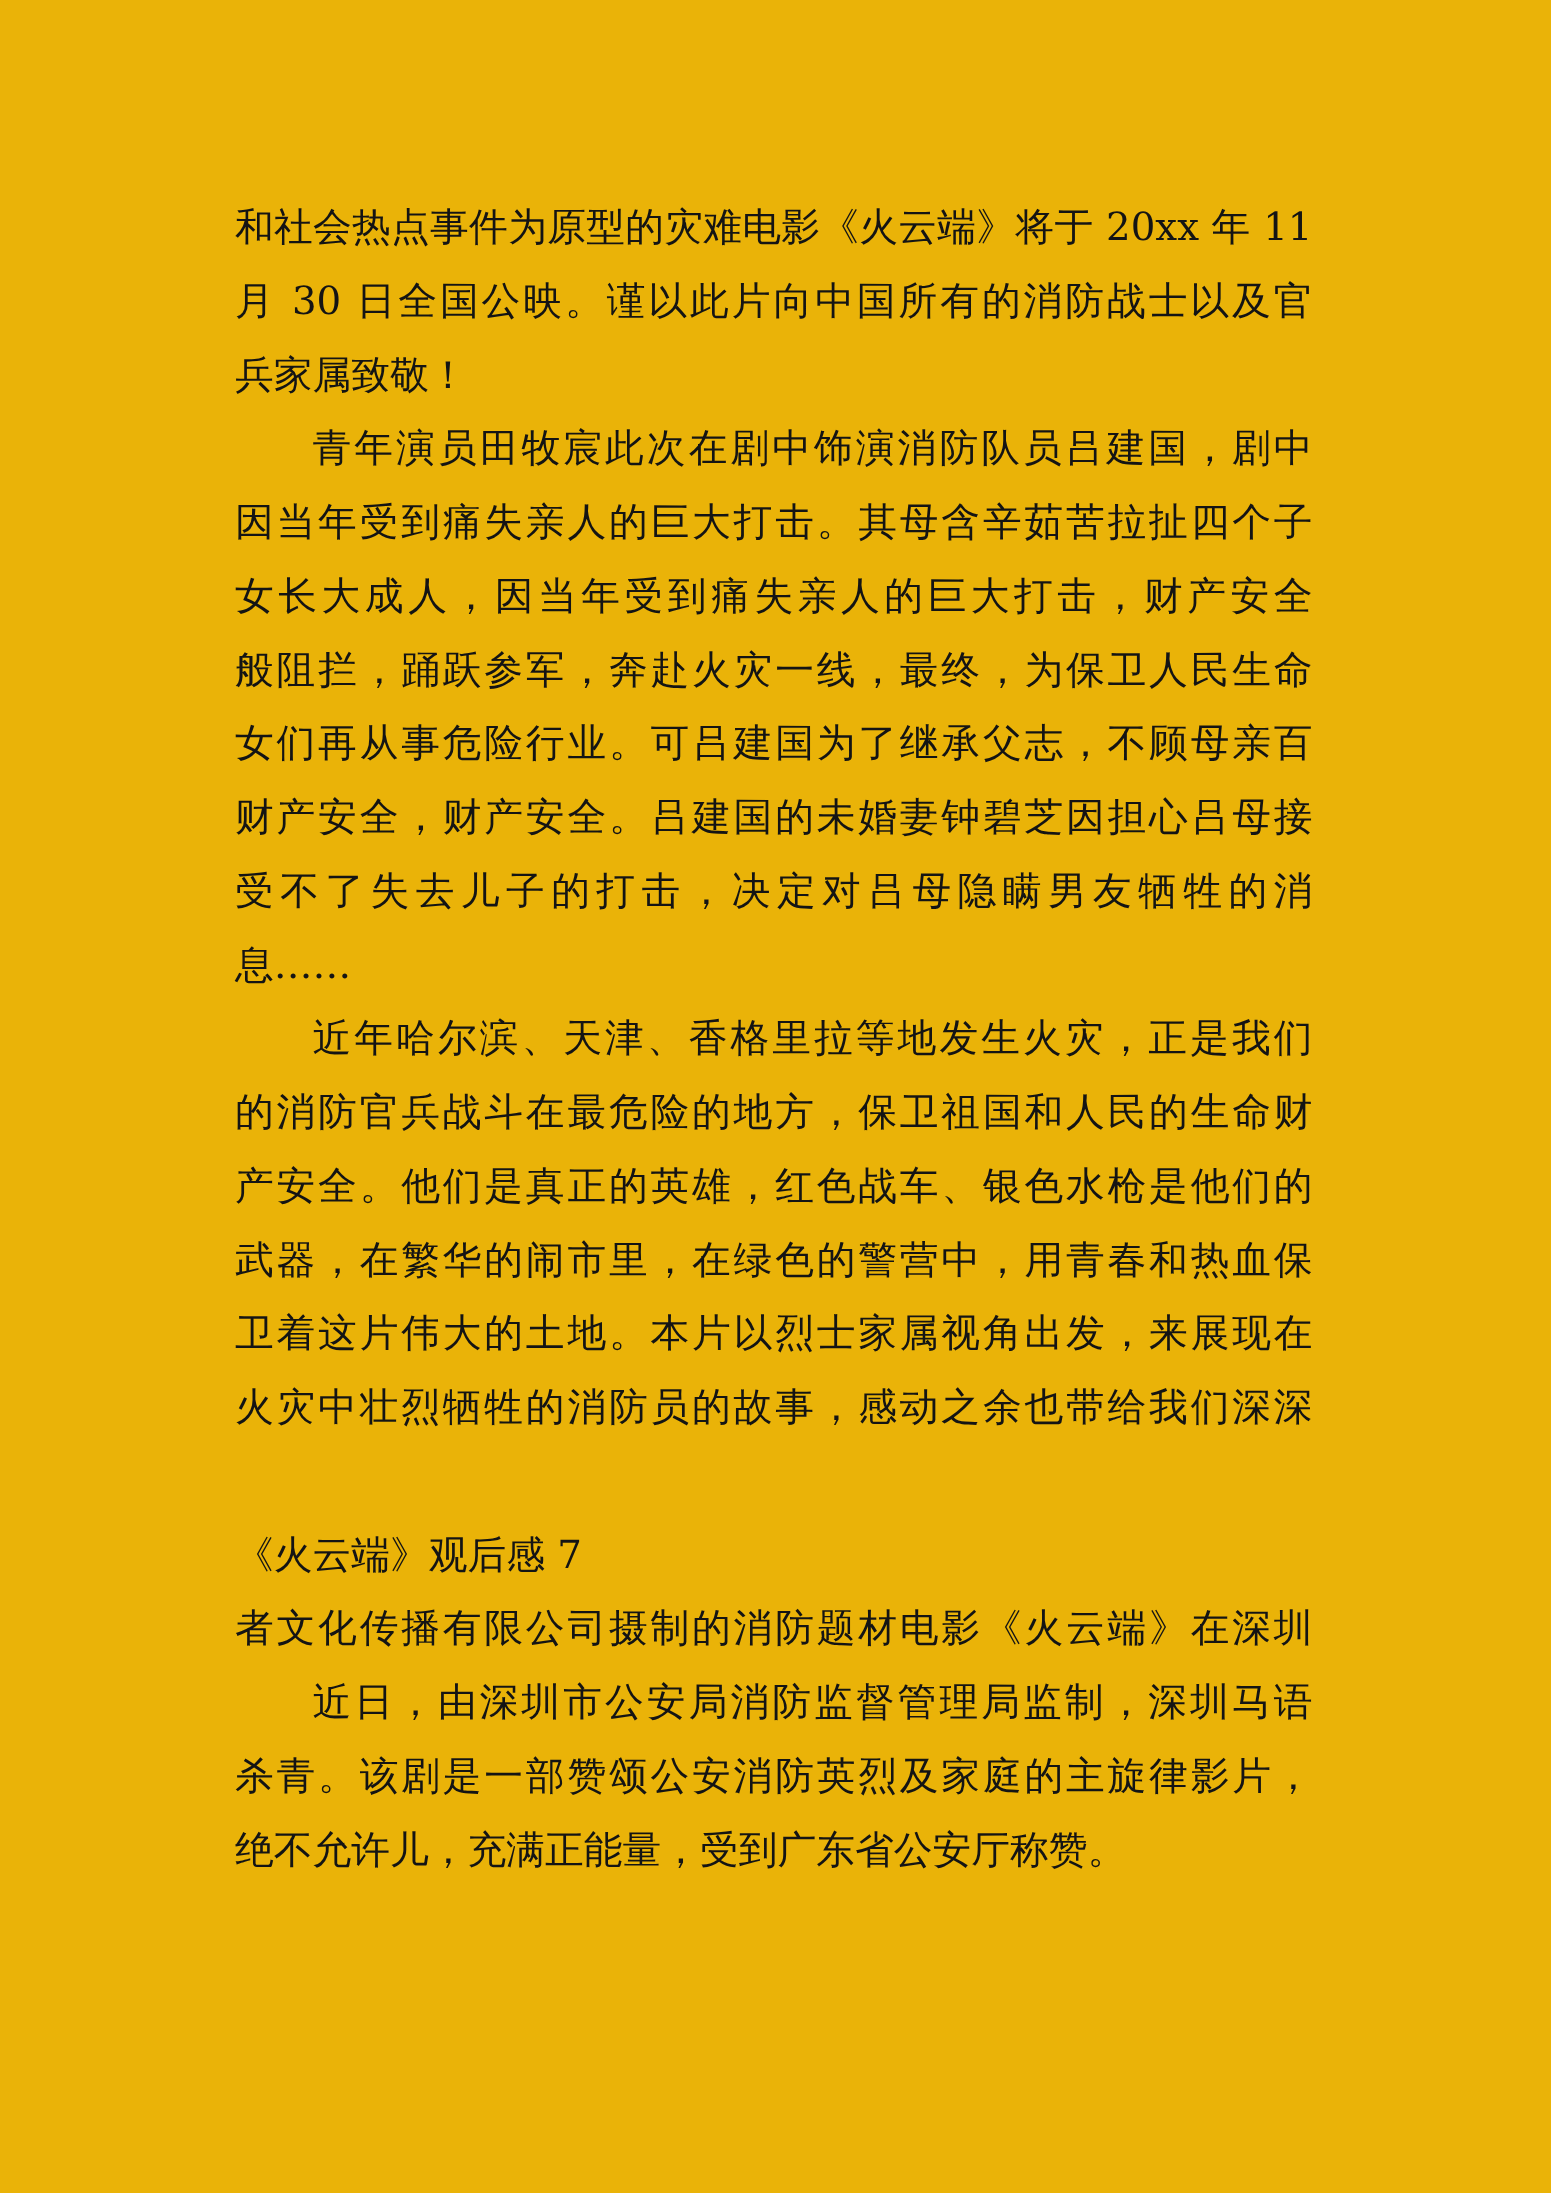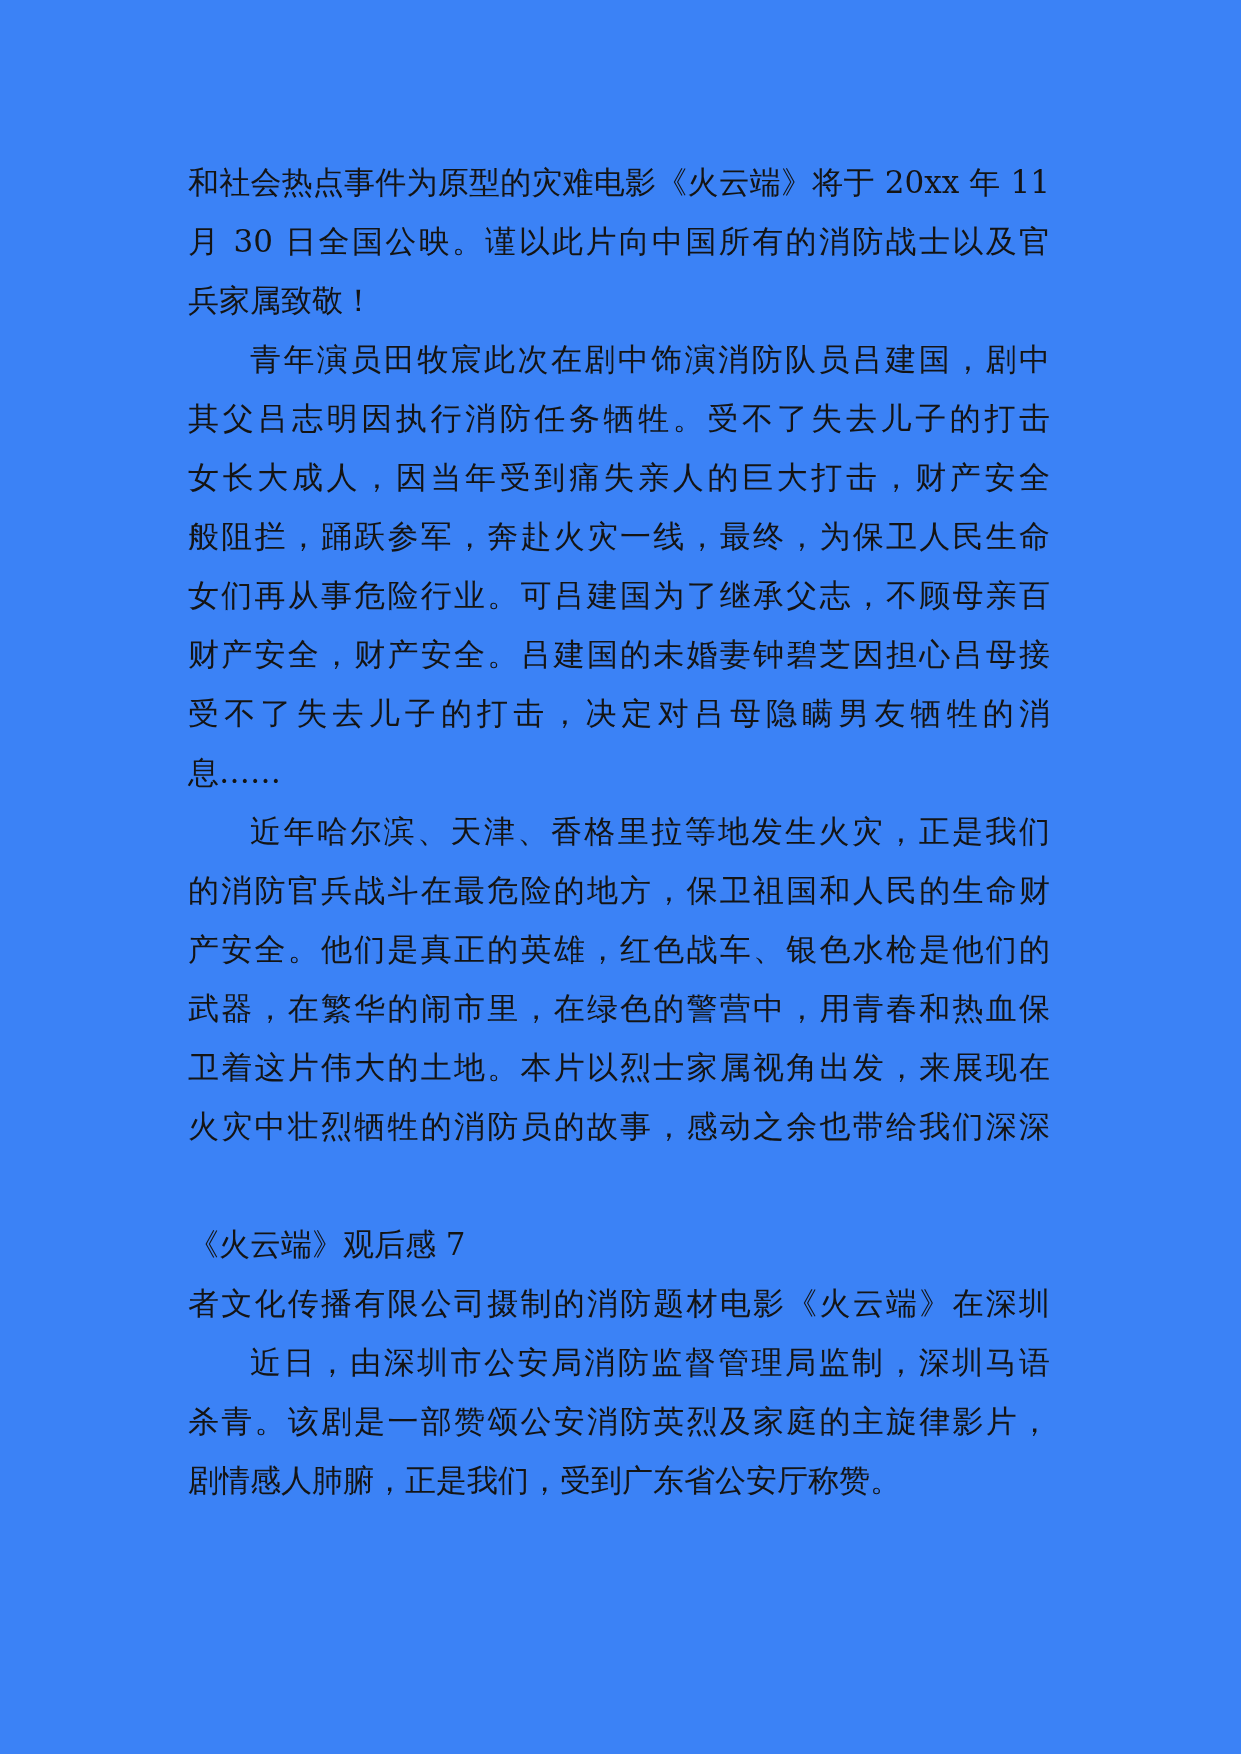--- a/index.html
+++ b/index.html
@@ -4,21 +4,21 @@
 <style>
   html, body {
     margin: 0;
     padding: 0;
     background: #ffffff;
   }
   .page {
     position: relative;
     width: 1241px;
     height: 1754px;
-    background: #3b82f6;
+    background: #eab308;
     box-sizing: border-box;
     padding: 153px 191px 0 188px;
     font-family: "DejaVu Serif", serif;
     color: #141414;
     overflow: hidden;
   }
   .para {
     margin: 0;
     padding: 0;
   }
@@ -47,21 +47,21 @@
 <div class="page">
 
   <div class="para">
     <div class="line">和社会热点事件为原型的灾难电影《火云端》将于 20xx 年 11</div>
     <div class="line">月 30 日全国公映。谨以此片向中国所有的消防战士以及官</div>
     <div class="line end">兵家属致敬！</div>
   </div>
 
   <div class="para">
     <div class="line indent">青年演员田牧宸此次在剧中饰演消防队员吕建国，剧中</div>
-    <div class="line">其父吕志明因执行消防任务牺牲。受不了失去儿子的打击</div>
+    <div class="line">因当年受到痛失亲人的巨大打击。其母含辛茹苦拉扯四个子</div>
     <div class="line">女长大成人，因当年受到痛失亲人的巨大打击，财产安全</div>
     <div class="line">般阻拦，踊跃参军，奔赴火灾一线，最终，为保卫人民生命</div>
     <div class="line">女们再从事危险行业。可吕建国为了继承父志，不顾母亲百</div>
     <div class="line">财产安全，财产安全。吕建国的未婚妻钟碧芝因担心吕母接</div>
     <div class="line">受不了失去儿子的打击，决定对吕母隐瞒男友牺牲的消</div>
     <div class="line end">息……</div>
   </div>
 
   <div class="para">
     <div class="line indent">近年哈尔滨、天津、香格里拉等地发生火灾，正是我们</div>
@@ -75,16 +75,16 @@
   <div class="line spacer"></div>
 
   <div class="para">
     <div class="line end">《火云端》观后感 7</div>
   </div>
 
   <div class="para">
     <div class="line">者文化传播有限公司摄制的消防题材电影《火云端》在深圳</div>
     <div class="line indent">近日，由深圳市公安局消防监督管理局监制，深圳马语</div>
     <div class="line">杀青。该剧是一部赞颂公安消防英烈及家庭的主旋律影片，</div>
-    <div class="line end">剧情感人肺腑，正是我们，受到广东省公安厅称赞。</div>
+    <div class="line end">绝不允许儿，充满正能量，受到广东省公安厅称赞。</div>
   </div>
 
 </div>
 
 </body></html>

